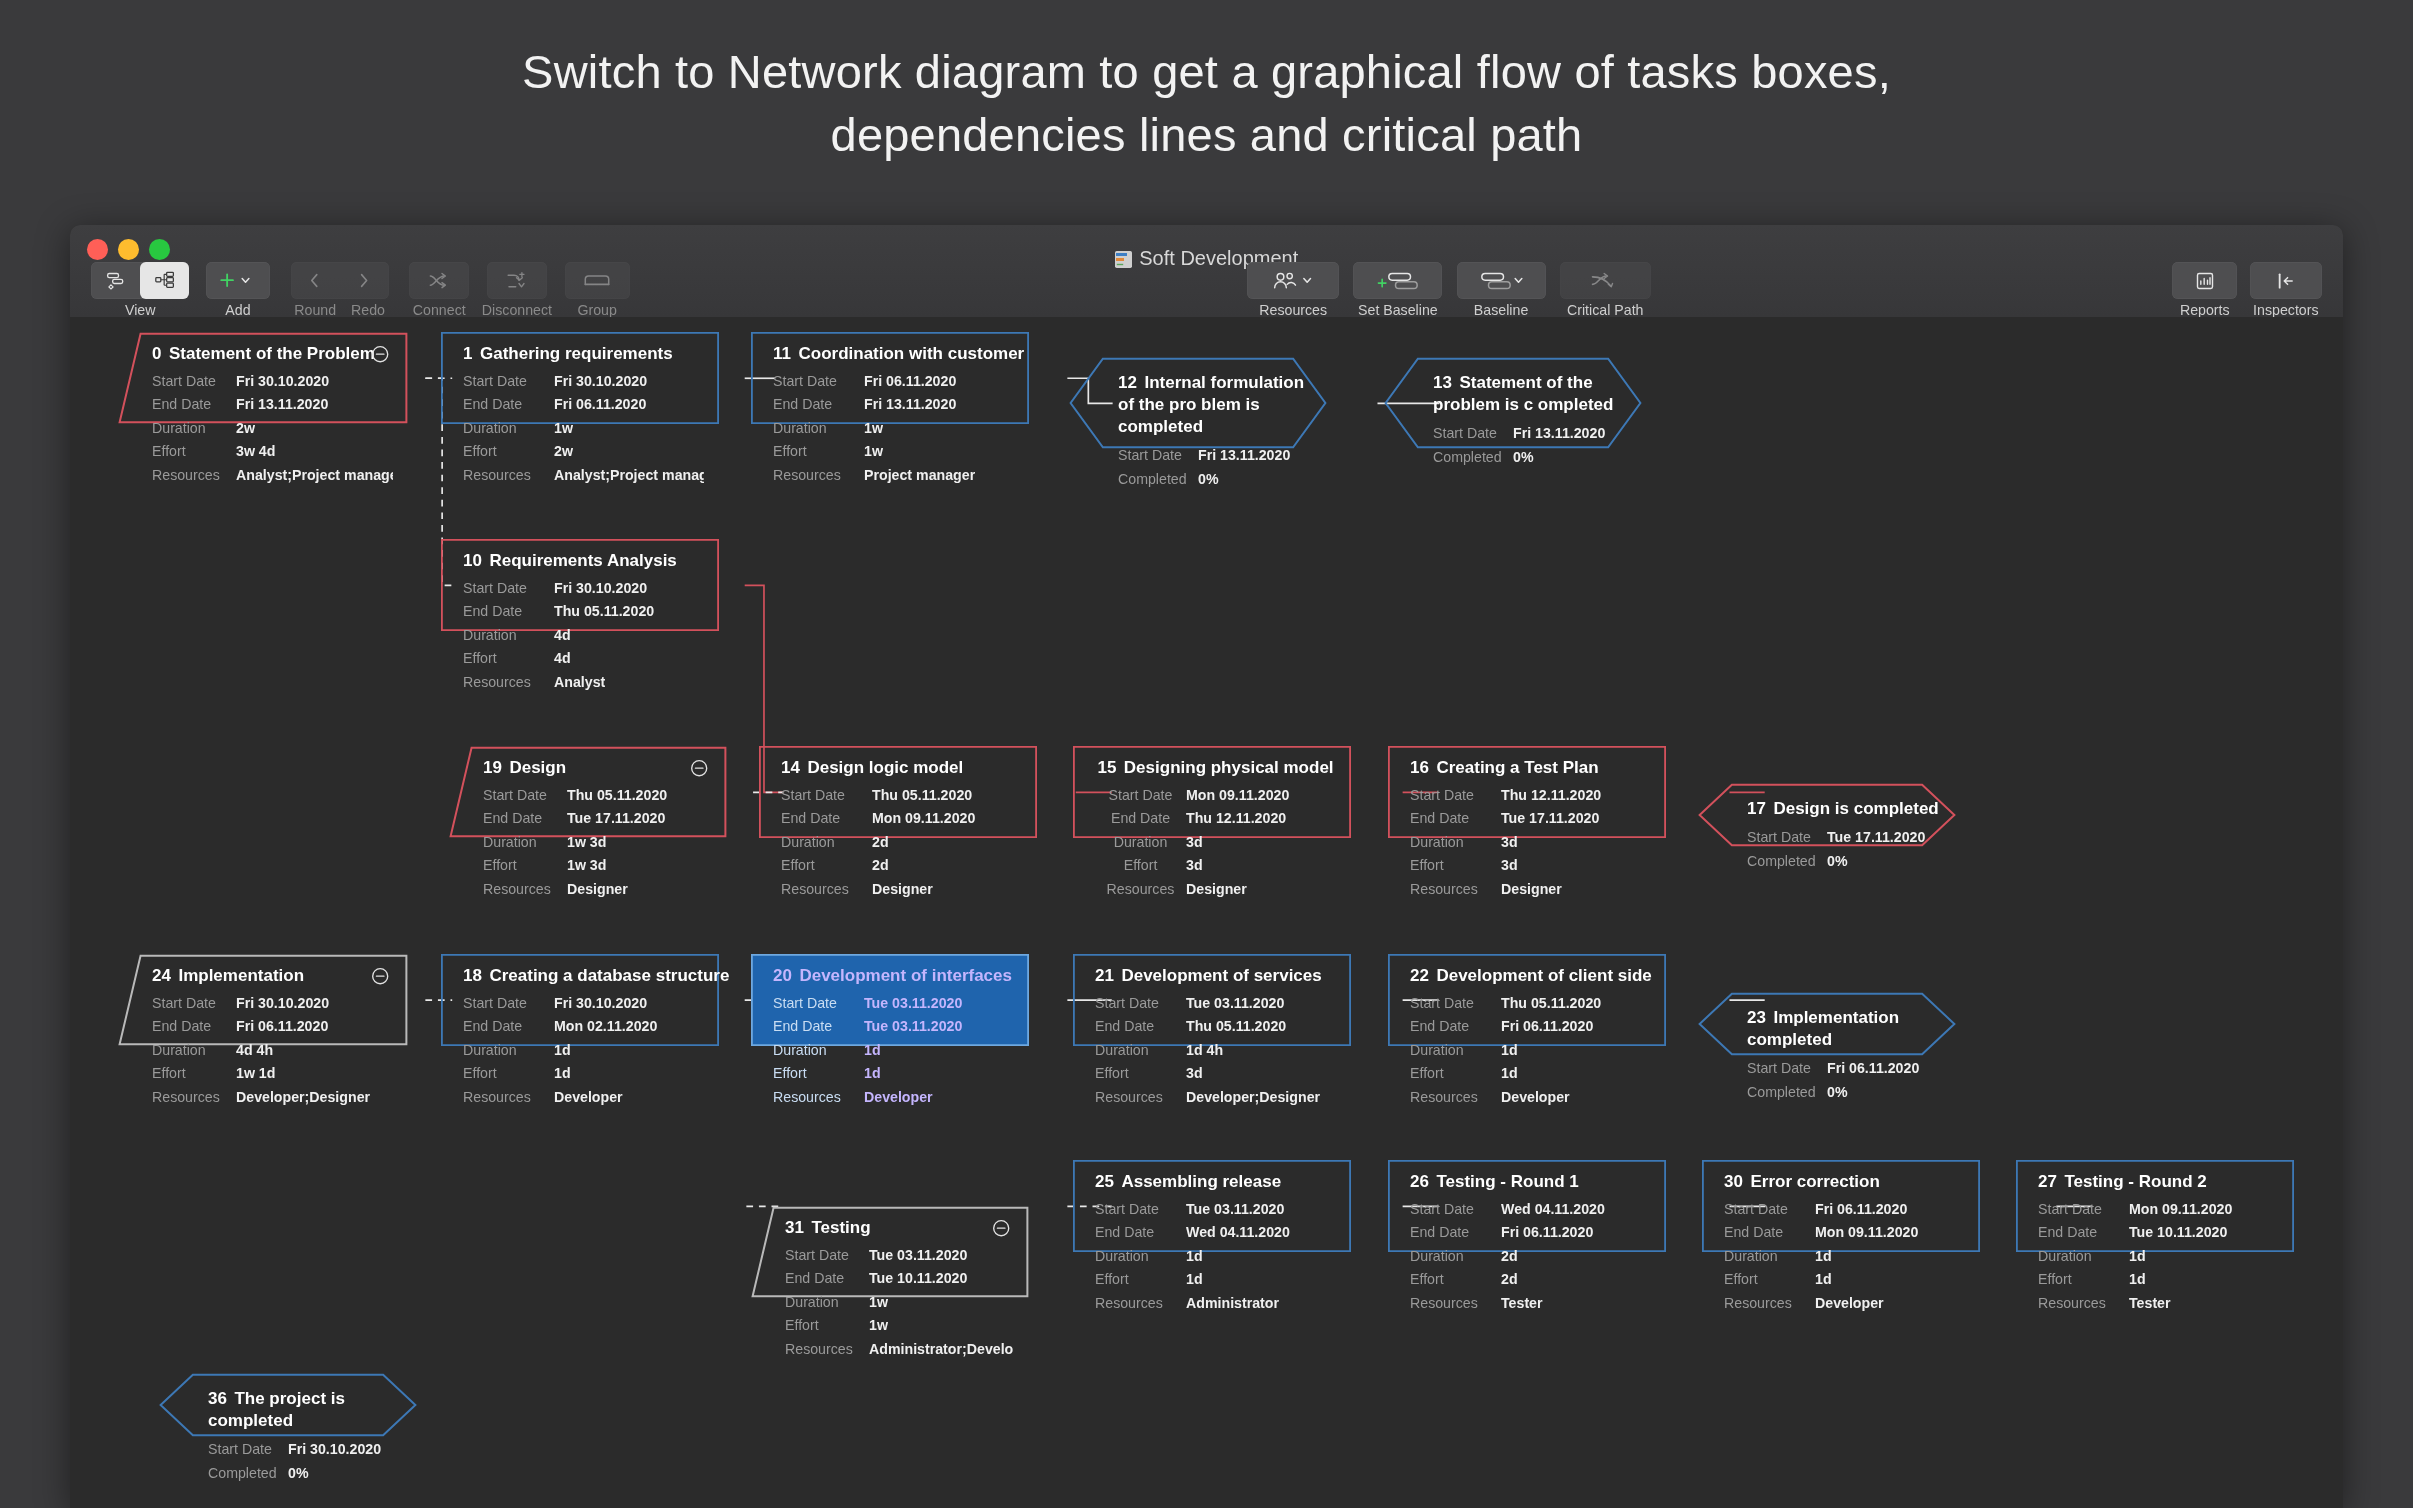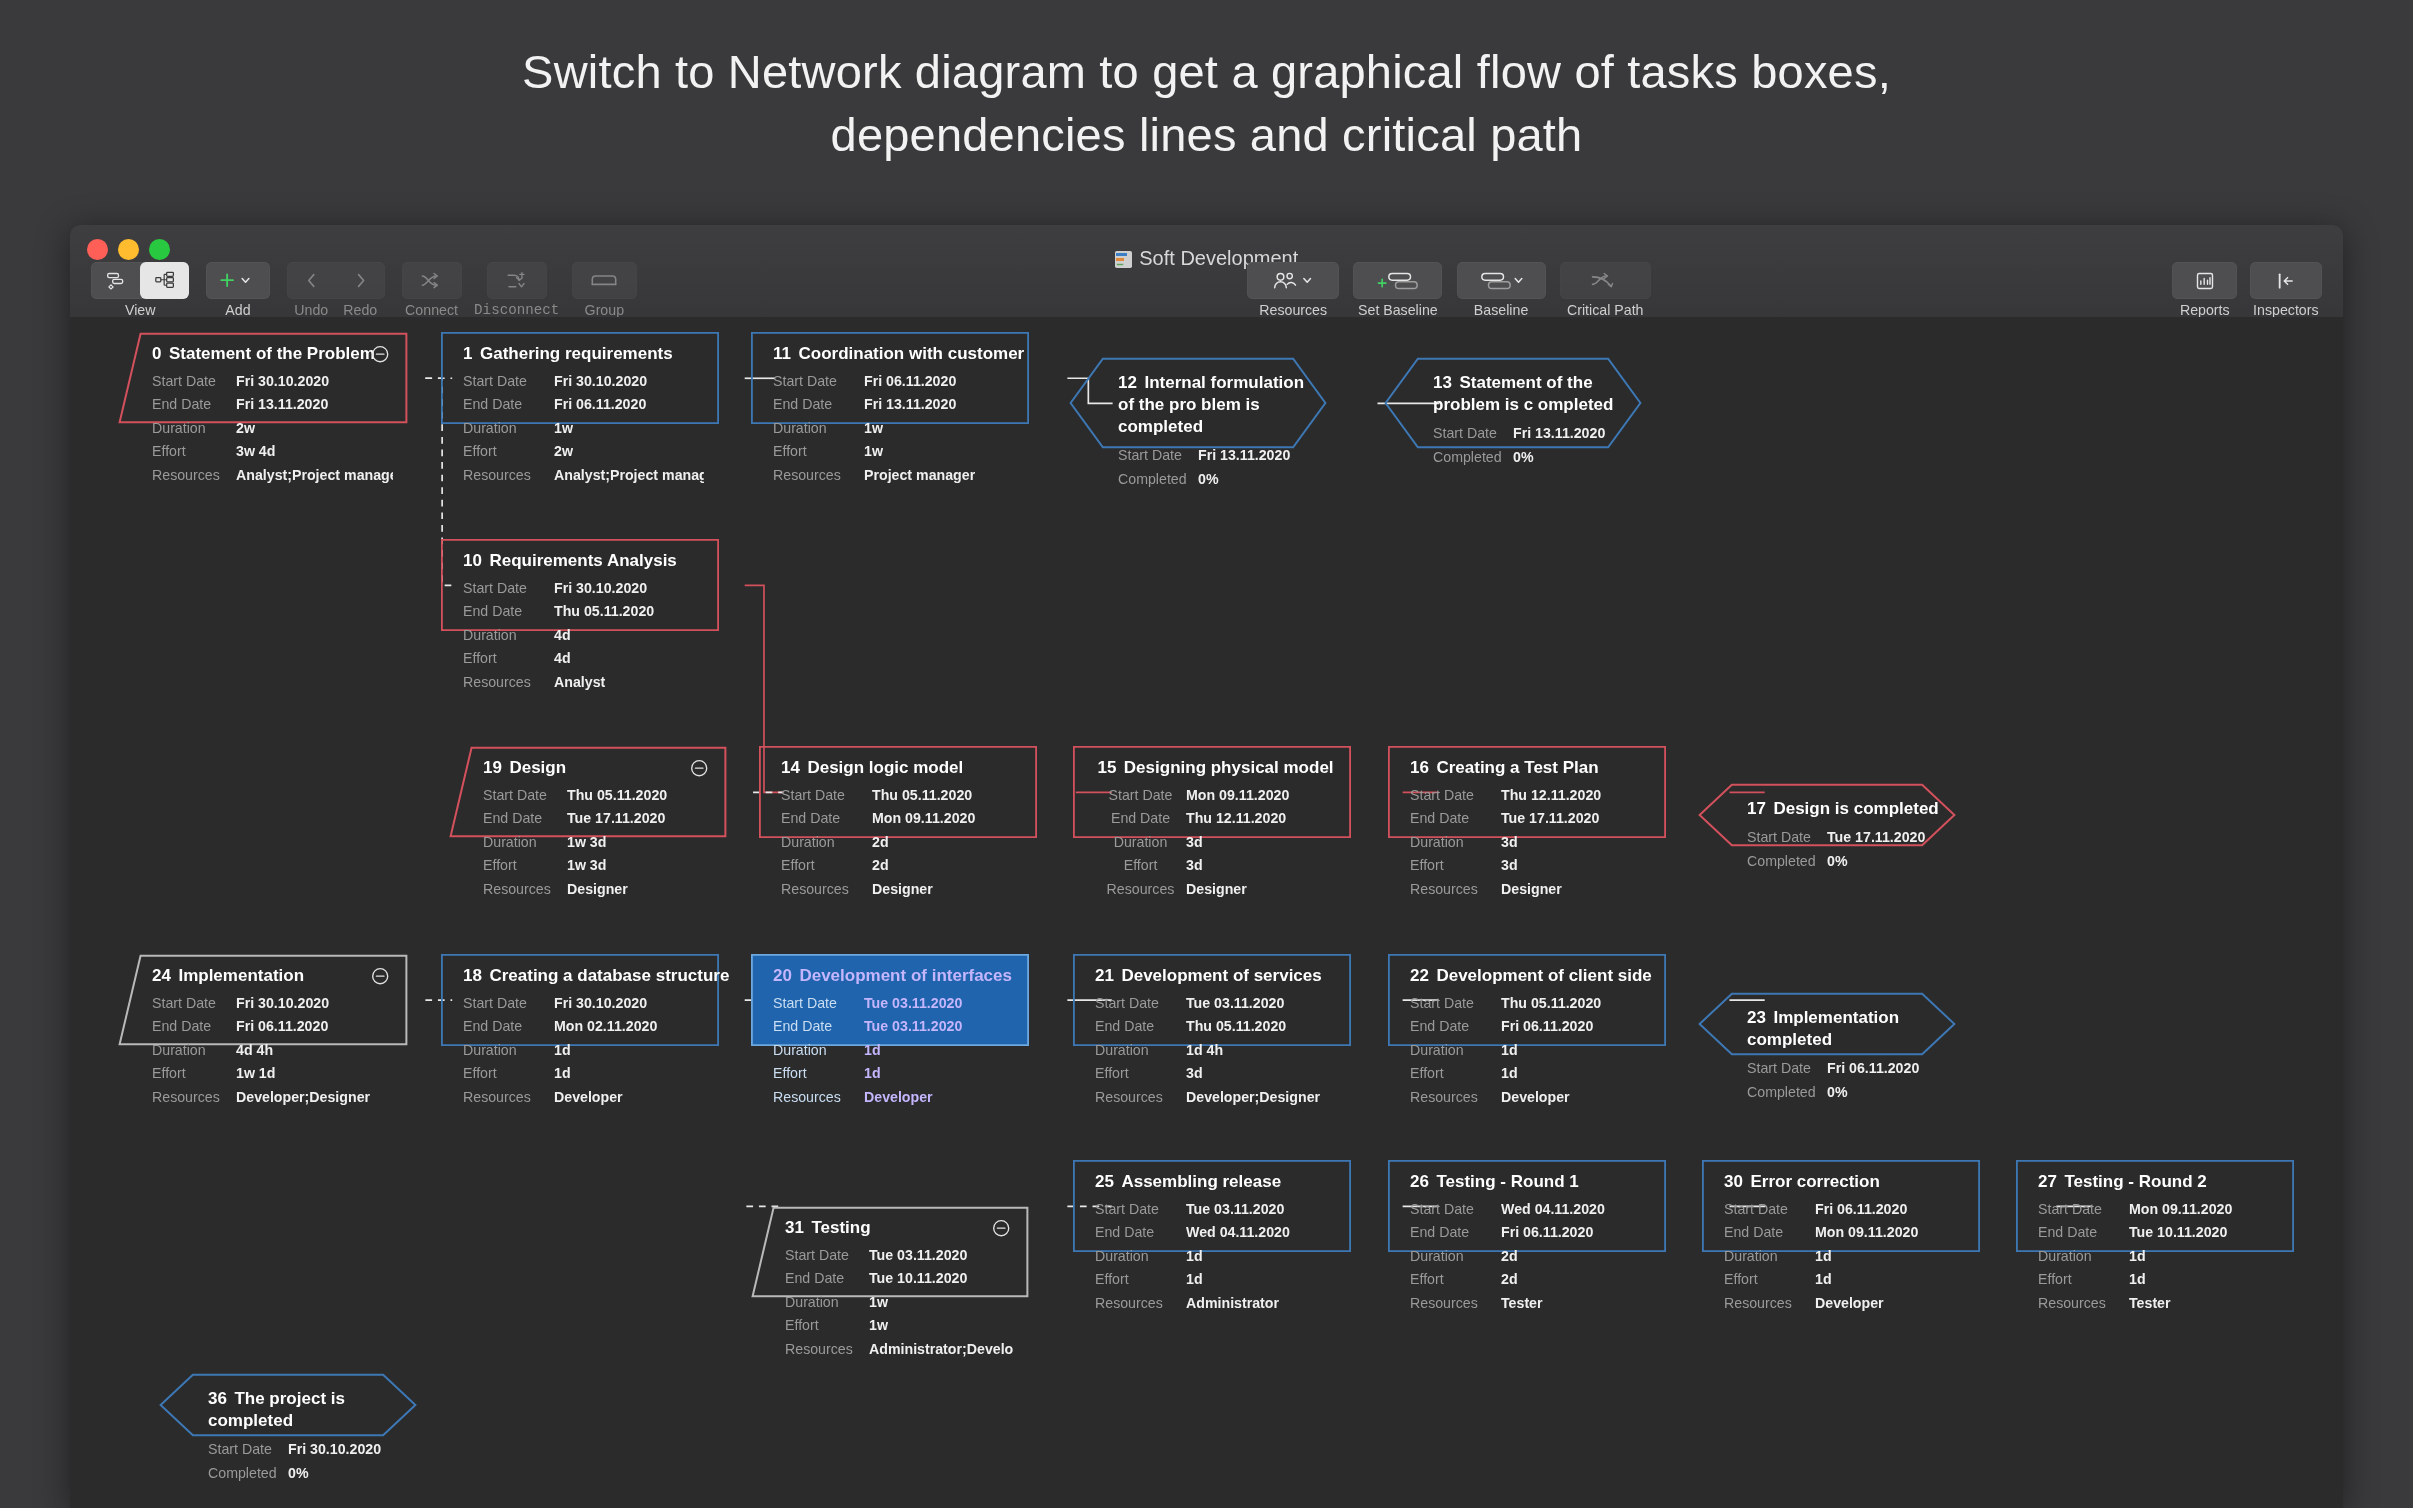--- a/index.html
+++ b/index.html
@@ -153,38 +153,38 @@
               <path d="M10.5 3 L4.5 10 L10.5 17" stroke="#e0e0e0" stroke-width="1.9" fill="none" stroke-linecap="round" stroke-linejoin="round"></path>
             </svg>
           </div>
           <div class="seg-part">
             <svg width="13.4" height="17" viewBox="0 0 16 20">
               <path d="M5.5 3 L11.5 10 L5.5 17" stroke="#e0e0e0" stroke-width="1.9" fill="none" stroke-linecap="round" stroke-linejoin="round"></path>
             </svg>
           </div>
         </div>
         <div class="tbpair">
-          <div class="tblabel dim">Undo</div>
+          <div class="tblabel dim">Round</div>
           <div class="tblabel dim">Redo</div>
         </div>
       </div>
 
       <div class="tbitem" style="margin-left:12.6px;">
         <div class="tbbtn dim" style="min-width:60px;">
           <svg width="25" height="20" viewBox="0 0 30 24">
             <path d="M4 6 C10 6 12 17 21 17" stroke="#e0e0e0" stroke-width="1.8" fill="none" stroke-linecap="round"></path>
             <path d="M4 17 C10 17 12 6 21 6" stroke="#e0e0e0" stroke-width="1.8" fill="none" stroke-linecap="round"></path>
             <path d="M18 3 l4 3 l-4 3" stroke="#e0e0e0" stroke-width="1.7" fill="none" stroke-linecap="round" stroke-linejoin="round"></path>
             <path d="M18 14 l4 3 l-4 3" stroke="#e0e0e0" stroke-width="1.7" fill="none" stroke-linecap="round" stroke-linejoin="round"></path>
           </svg>
         </div>
         <div class="tblabel dim">Connect</div>
       </div>
 
-      <div class="tbitem" style="margin-left:8.4px;font-family:Liberation Mono, monospace;">
+      <div class="tbitem" style="margin-left:8.4px;">
         <div class="tbbtn dim" style="min-width:60px;">
           <svg width="25" height="20" viewBox="0 0 30 24">
             <path d="M5 5 h7 c4 0 6 3 6 6" stroke="#e0e0e0" stroke-width="1.8" fill="none" stroke-linecap="round"></path>
             <path d="M15 8 l3.5 3 l3.5 -3" stroke="#e0e0e0" stroke-width="1.6" fill="none" stroke-linecap="round" stroke-linejoin="round"></path>
             <path d="M6 19 h8" stroke="#e0e0e0" stroke-width="1.8" fill="none" stroke-linecap="round"></path>
             <path d="M19 4 h5 M21.5 2 v5" stroke="#e0e0e0" stroke-width="1.6" fill="none" stroke-linecap="round"></path>
             <path d="M18 15 l3 4 l3 -4" stroke="#e0e0e0" stroke-width="1.6" fill="none" stroke-linecap="round" stroke-linejoin="round"></path>
           </svg>
         </div>
         <div class="tblabel dim">Disconnect</div>

